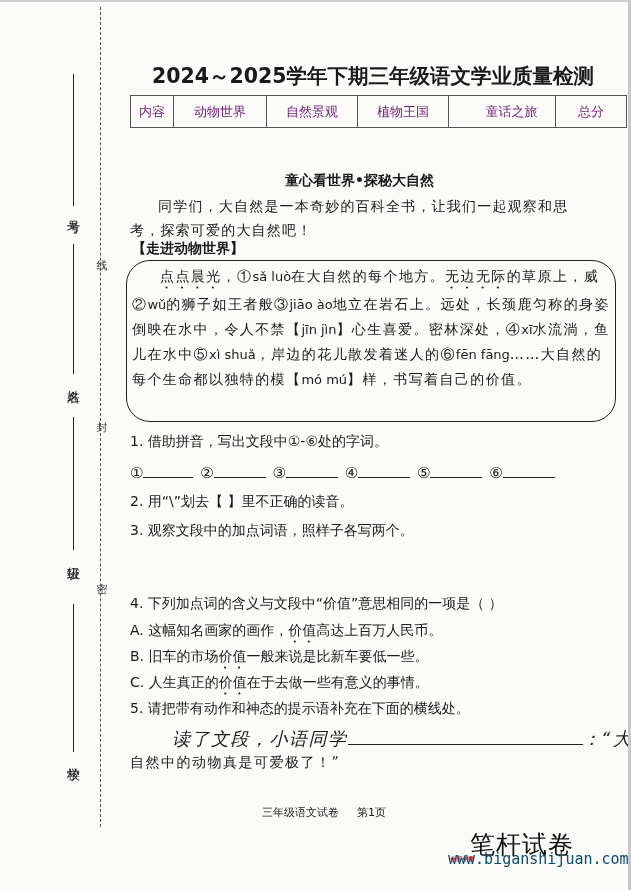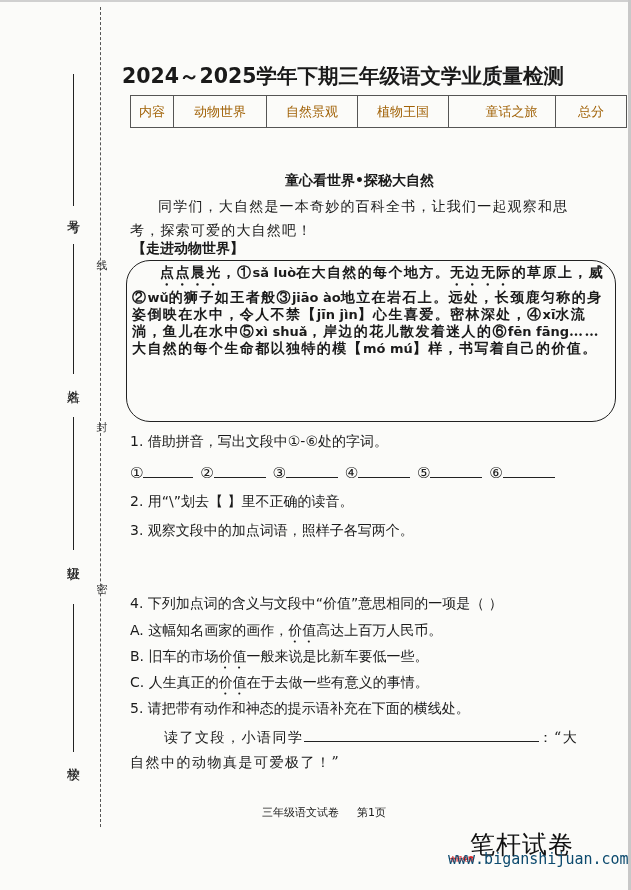--- a/index.html
+++ b/index.html
@@ -15,49 +15,49 @@
     border-top: 2px solid #d0d0d0;
   }
   .right-strip { position: absolute; right: 0; top: 0; width: 3px; height: 890px; background: #c8c8c8; }
 
   
   .dash-line { position: absolute; left: 100px; top: 5px; height: 243px; border-left: 1.5px dashed #555; }
   .vtext { position: absolute; writing-mode: vertical-rl; font-family: "DejaVu Sans", sans-serif; font-size: 13px; color: #222; }
   .vline { position: absolute; left: 73px; border-left: 1.5px solid #222; }
   .seal-char { position: absolute; left: 93px; font-family: "DejaVu Sans", sans-serif; font-size: 11px; color: #333; background: #fbfbf9; writing-mode: vertical-rl; }
 
-  .title { position: absolute; left: 122px; top: 60px; width: 470px; font-family: "DejaVu Sans", sans-serif; font-weight: bold; font-size: 20.5px; letter-spacing: 0px; white-space: nowrap; }
+  .title { position: absolute; left: 138px; top: 60px; width: 470px; font-family: "DejaVu Sans", sans-serif; font-weight: bold; font-size: 20.5px; letter-spacing: 0px; white-space: nowrap; text-align: center; }
 
   table.score { position: absolute; left: 130px; top: 93px; border-collapse: collapse; font-family: "DejaVu Sans", sans-serif; font-size: 13px; }
-  table.score td { border: 1px solid #555; text-align: center; height: 31px; padding: 0; color: #a16207; }
+  table.score td { border: 1px solid #555; text-align: center; height: 31px; padding: 0; color: #701a75; }
   table.score td.lab { width: 42px; }
   table.score td.col { width: 88px; }
   table.score td.total { width: 70px; }
 
   .subtitle { position: absolute; left: 285px; top: 170px; font-family: "DejaVu Sans", sans-serif; font-weight: bold; font-size: 14px; }
   .intro { position: absolute; left: 130px; top: 192px; width: 480px; font-size: 14px; line-height: 24px; letter-spacing: 1.2px; }
   .intro .indent { padding-left: 28px; }
   .section-head { position: absolute; left: 132px; top: 238px; font-family: "DejaVu Sans", sans-serif; font-weight: bold; font-size: 14px; }
 
   .passage-box {
     position: absolute; left: 126px; top: 258px; width: 488px; height: 160px;
     border: 1.5px solid #222; border-radius: 24px;
   }
-  .passage { position: absolute; left: 132px; top: 262px; width: 478px; font-size: 14px; line-height: 17px; letter-spacing: 1.4px; font-weight: bold; }
+  .passage { position: absolute; left: 132px; top: 262px; width: 478px; font-size: 14px; line-height: 25px; letter-spacing: 1.4px; }
   .passage .py { font-family: "DejaVu Sans", sans-serif; font-size: 13px; letter-spacing: 0; }
   .passage .indent { padding-left: 28px; }
   .dot { text-emphasis: dot; text-emphasis-position: under; -webkit-text-emphasis: dot; -webkit-text-emphasis-position: under; }
 
   .q { position: absolute; left: 130px; font-family: "DejaVu Sans", sans-serif; font-size: 14px; white-space: nowrap; }
   .blank { display: inline-block; border-bottom: 1.2px solid #222; height: 14px; vertical-align: baseline; }
   .blanks-row { position: absolute; left: 130px; top: 461px; font-family: "DejaVu Sans", sans-serif; font-size: 15px; white-space: nowrap; }
   .blanks-row .item { display: inline-block; margin-right: 2px; }
   .examples-row { position: absolute; left: 130px; top: 553px; font-size: 14px; white-space: nowrap; letter-spacing: 1px; }
   .option { position: absolute; left: 130px; font-family: "DejaVu Sans", sans-serif; font-size: 14px; white-space: nowrap; }
-  .fill-line { position: absolute; left: 164px; top: 725px; font-size: 14px; white-space: nowrap; letter-spacing: 1.5px; }
+  .fill-line { position: absolute; left: 172px; top: 725px; font-size: 18px; white-space: nowrap; letter-spacing: 1.5px; font-style: italic; }
   .fill-line2 { position: absolute; left: 130px; top: 752px; font-size: 14px; white-space: nowrap; letter-spacing: 1.5px; }
 
   .footer { position: absolute; left: 262px; top: 803px; font-family: "DejaVu Sans", sans-serif; font-size: 11px; white-space: nowrap; }
   .footer .page-no { margin-left: 18px; }
   .wm-title { position: absolute; left: 470px; top: 826px; font-family: "DejaVu Sans", sans-serif; font-size: 25px; color: #111; letter-spacing: 1px; }
   .wm-badge { position: absolute; left: 450px; top: 853px; font-family: "DejaVu Sans", sans-serif; font-size: 6px; color: #d22; font-weight: bold; }
   .wm-url { position: absolute; left: 448px; top: 848px; font-family: "DejaVu Sans Mono", "Liberation Mono", monospace; font-size: 15px; color: #0c4a6e; }
 </style>
 </head>
 <body>

